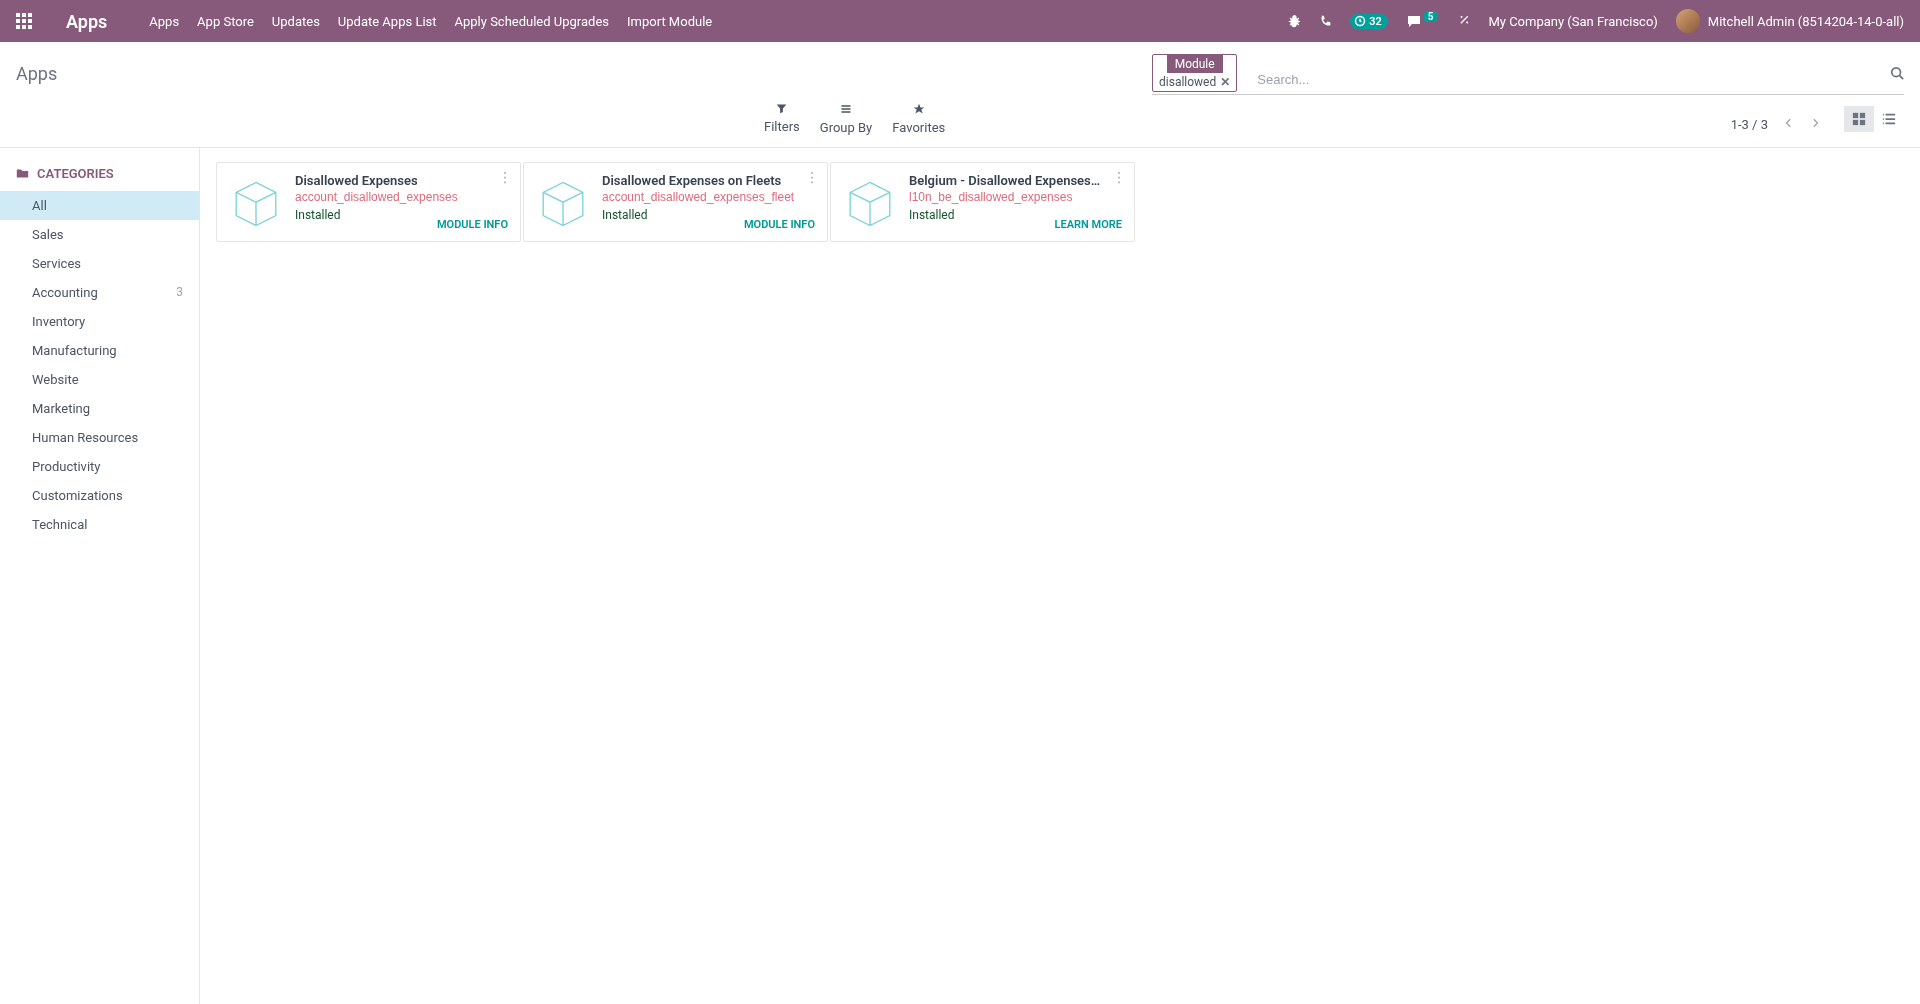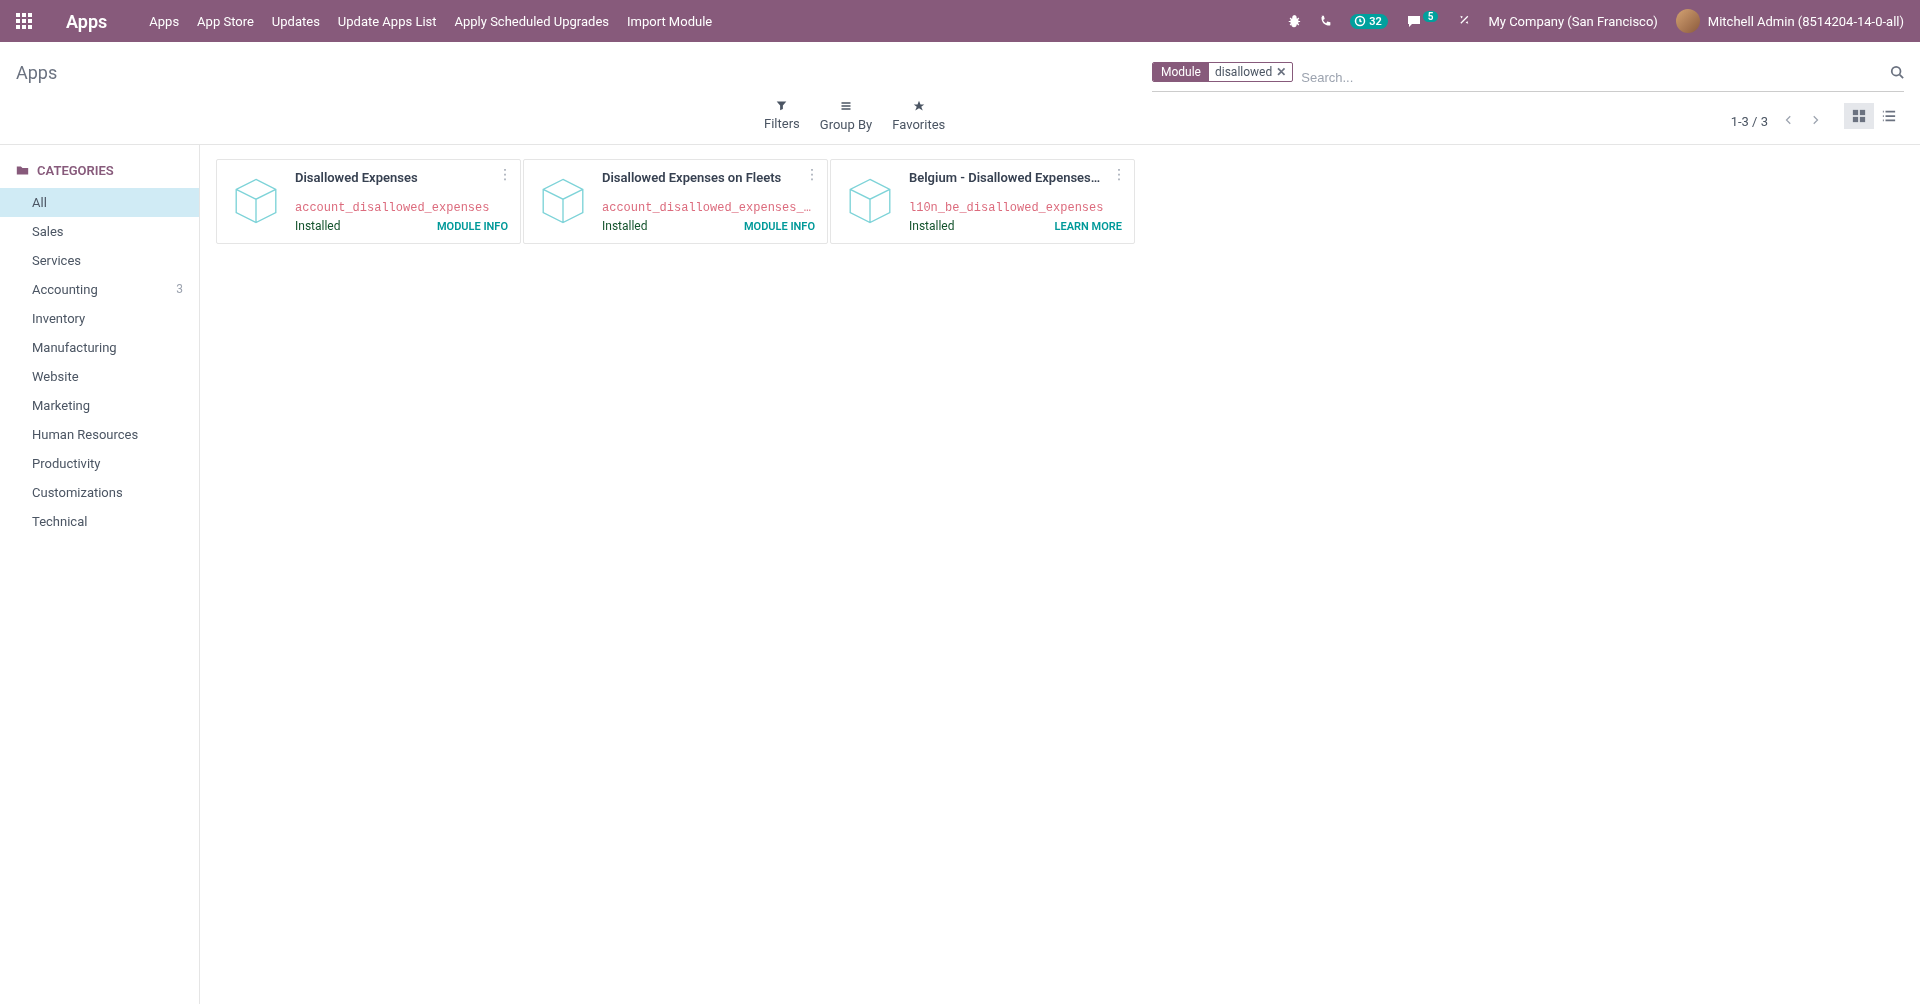--- a/index.html
+++ b/index.html
@@ -20,21 +20,21 @@
 .msg-badge { background: #00a09d; border-radius: 8px; padding: 0 5px; font-size: 10px; margin-left: -2px; position: relative; top: -5px; }
 .company { font-size: 13px; }
 .user { display: flex; align-items: center; gap: 8px; }
 .avatar { width: 24px; height: 24px; border-radius: 50%; background: linear-gradient(135deg,#d4a373,#8b5a3c); }
 
 
 .control-panel { padding: 10px 16px 0 16px; }
 .cp-top { display: flex; align-items: center; }
 .breadcrumb { font-size: 18px; color: #6b7280; }
 .search-wrap { margin-left: auto; flex: 1; max-width: 752px; display: flex; align-items: center; border-bottom: 1px solid #ccc; padding: 2px 0; }
-.facet { display: flex; align-items: center; border: 1px solid #875a7b; border-radius: 2px; overflow: hidden; margin-right: 4px; }
+.facet { display: flex; align-items: center; border: 1px solid #875a7b; border-radius: 2px; overflow: hidden; margin-right: 16px; flex-direction: column; }
 .facet-label { background: #875a7b; color: #fff; padding: 2px 8px; font-size: 12px; }
 .facet-value { padding: 2px 6px; font-size: 12px; color: #4b5563; display: flex; align-items: center; gap: 4px; }
 .facet-remove { cursor: pointer; font-weight: bold; color: #6b7280; }
 .search-input { flex: 1; border: none; outline: none; padding: 4px; font-size: 13px; margin-top: 12px; }
 .search-input::placeholder { color: #9ca3af; }
 .search-icon { color: #6b7280; cursor: pointer; }
 
 .cp-bottom { display: flex; align-items: center; padding: 8px 0 12px 0; }
 .cp-filters { display: flex; gap: 20px; margin-left: 748px; }
 .filter-btn { display: flex; align-items: center; gap: 5px; color: #4b5563; font-size: 13px; cursor: pointer; flex-direction: column; }
@@ -55,21 +55,21 @@
 .sidebar-item.active { background: #d0ebf5; }
 .sidebar-count { color: #9ca3af; font-size: 12px; }
 
 
 .content { flex: 1; padding: 14px 16px; }
 .kanban { display: flex; flex-wrap: wrap; gap: 2px; }
 .card { width: 305px; border: 1px solid #e5e5e5; border-radius: 2px; padding: 10px 12px; display: flex; gap: 12px; position: relative; background: #fff; }
 .card-icon { width: 54px; height: 54px; margin-top: 4px; flex-shrink: 0; }
 .card-body { flex: 1; min-width: 0; }
 .card-title { font-size: 13px; font-weight: 600; color: #374151; white-space: nowrap; overflow: hidden; text-overflow: ellipsis; }
-.card-tech { font-family: Liberation Mono, monospace; font-size: 12px; color: #dc6b7d; margin-top: 16px; white-space: nowrap; overflow: hidden; text-overflow: ellipsis; }
+.card-tech { font-family: Liberation Sans, sans-serif; font-size: 12px; color: #dc6b7d; margin-top: 2px; white-space: nowrap; overflow: hidden; text-overflow: ellipsis; }
 .card-status { font-size: 12px; color: #14532d; margin-top: 4px; }
 .card-action { position: absolute; bottom: 10px; right: 12px; font-size: 11px; font-weight: 600; color: #009999; cursor: pointer; padding-left: 40px; }
 .card-menu { position: absolute; top: 6px; right: 8px; color: #9ca3af; cursor: pointer; font-size: 14px; }
 
 .cube-svg { stroke: #7dd3d8; fill: none; stroke-width: 1.5; }
 
 svg { display: block; }
 </style>
 </head>
 <body>

